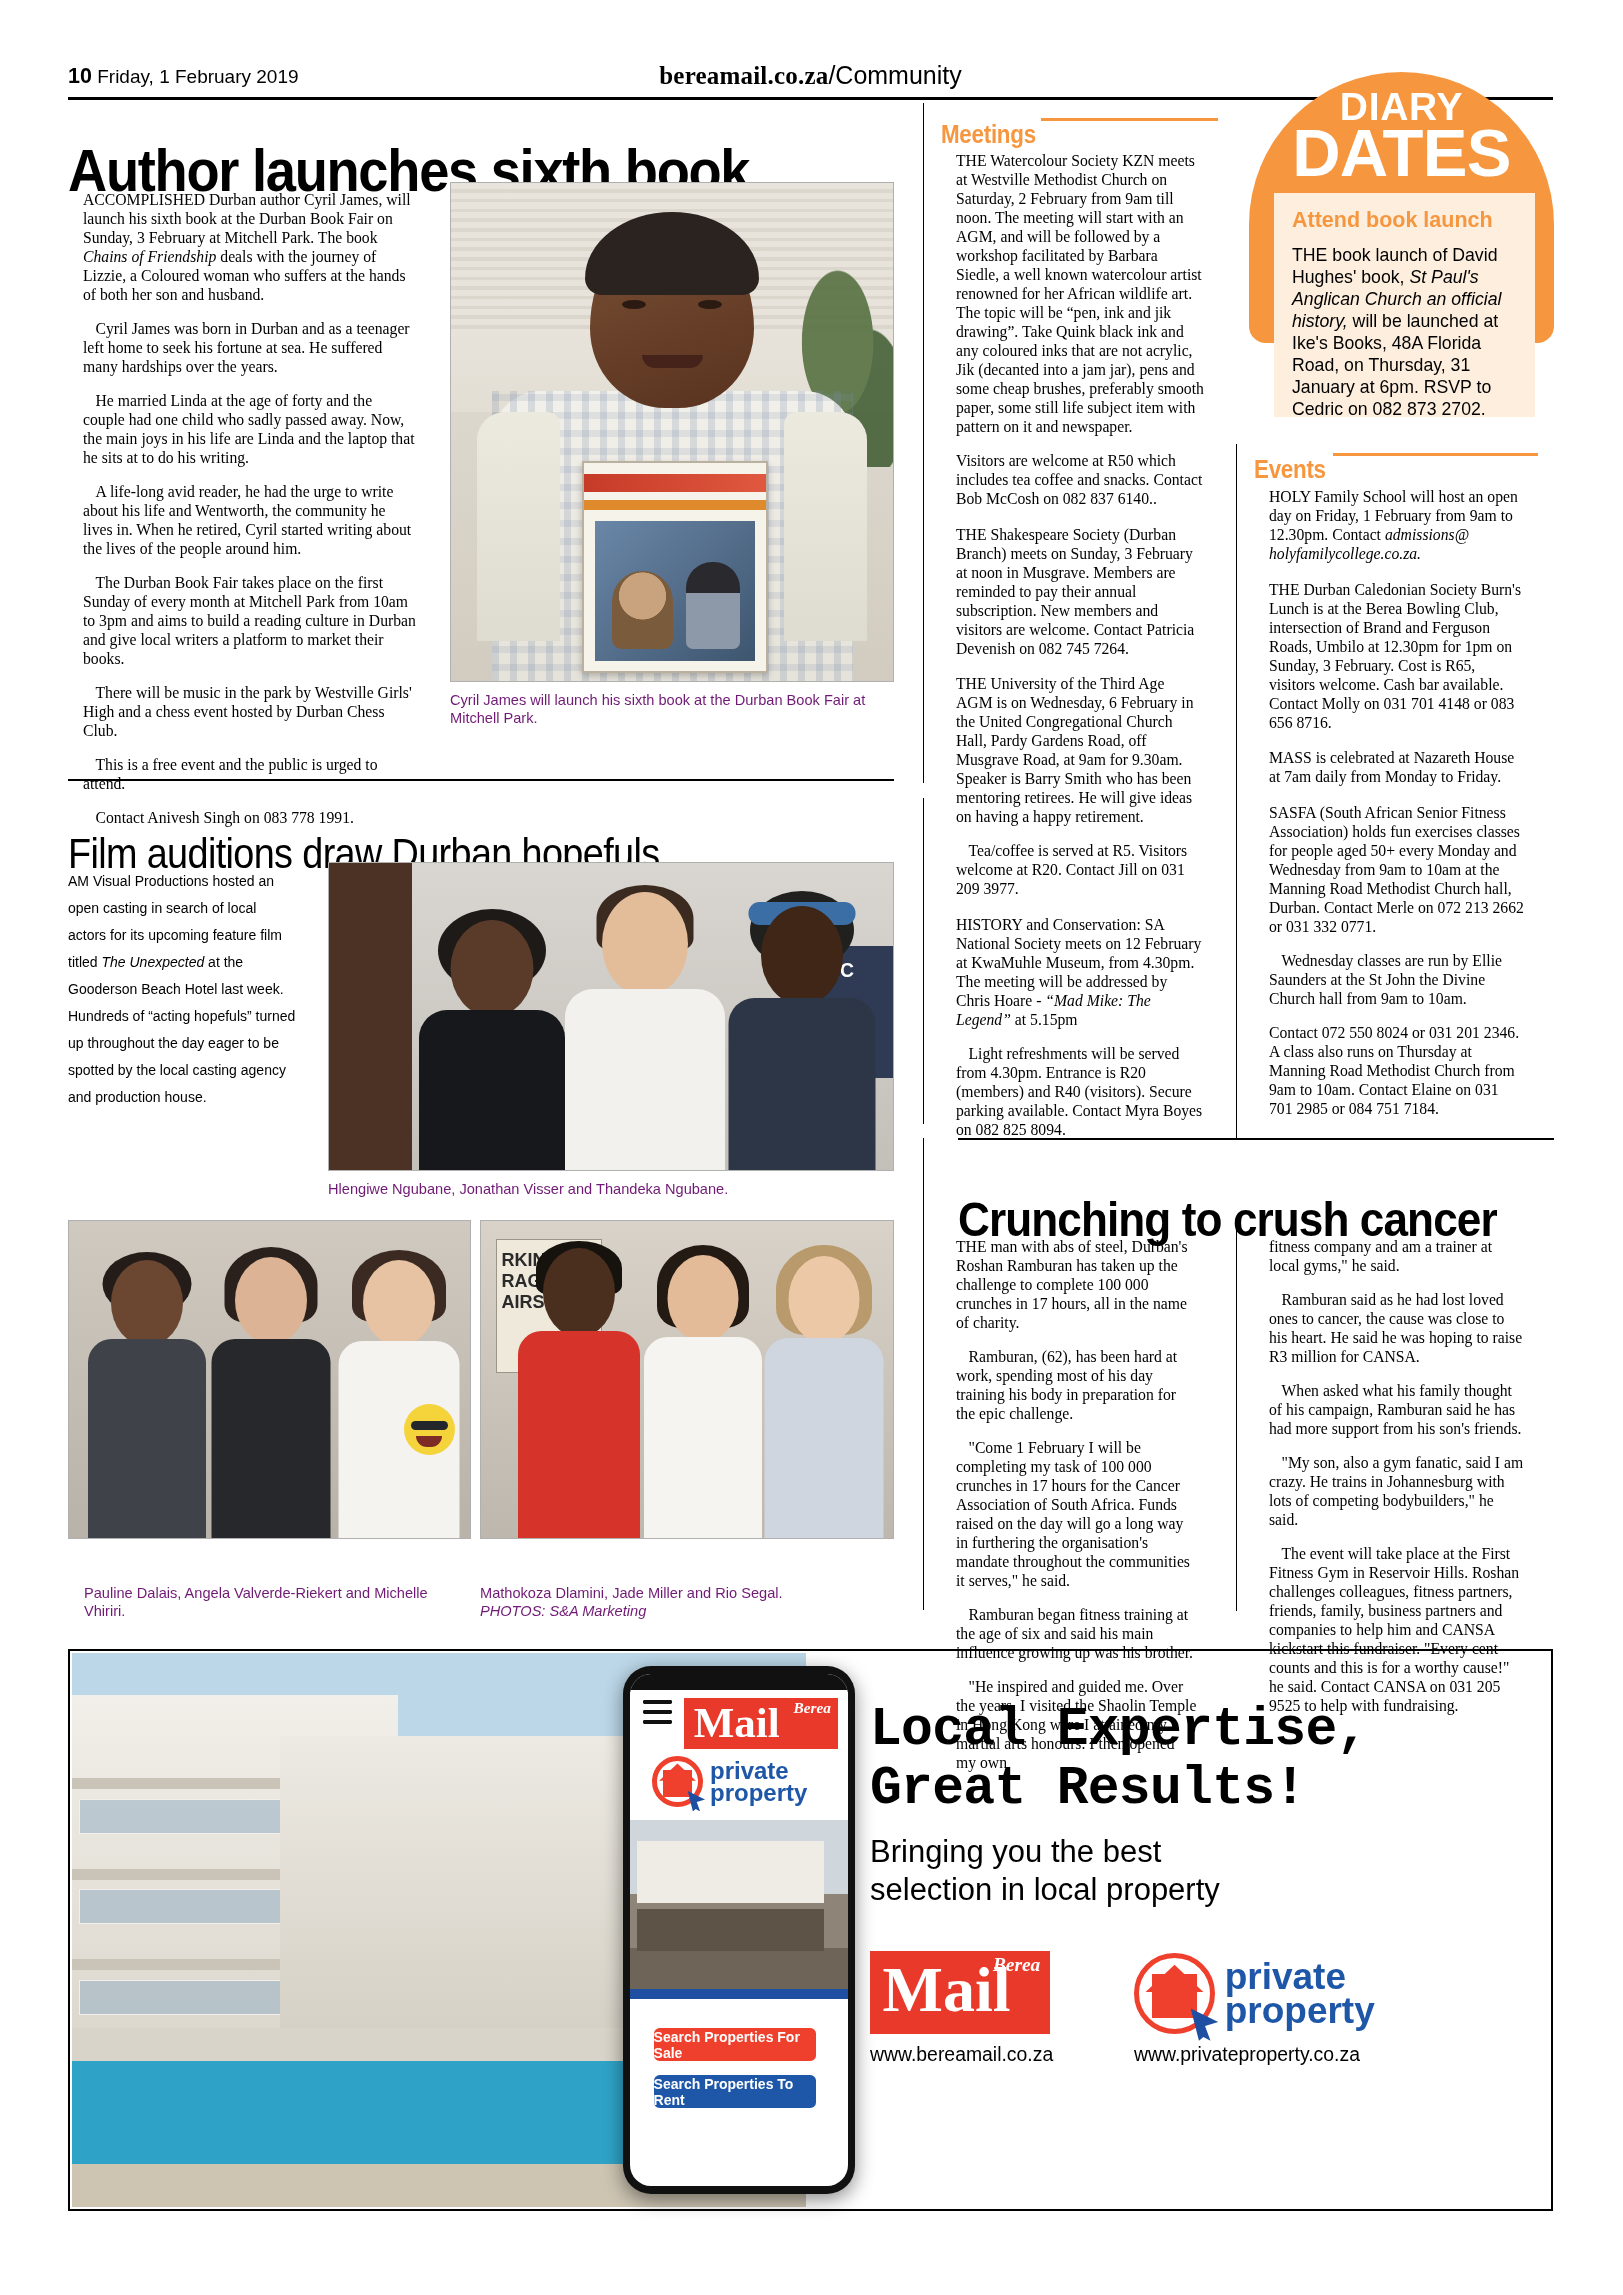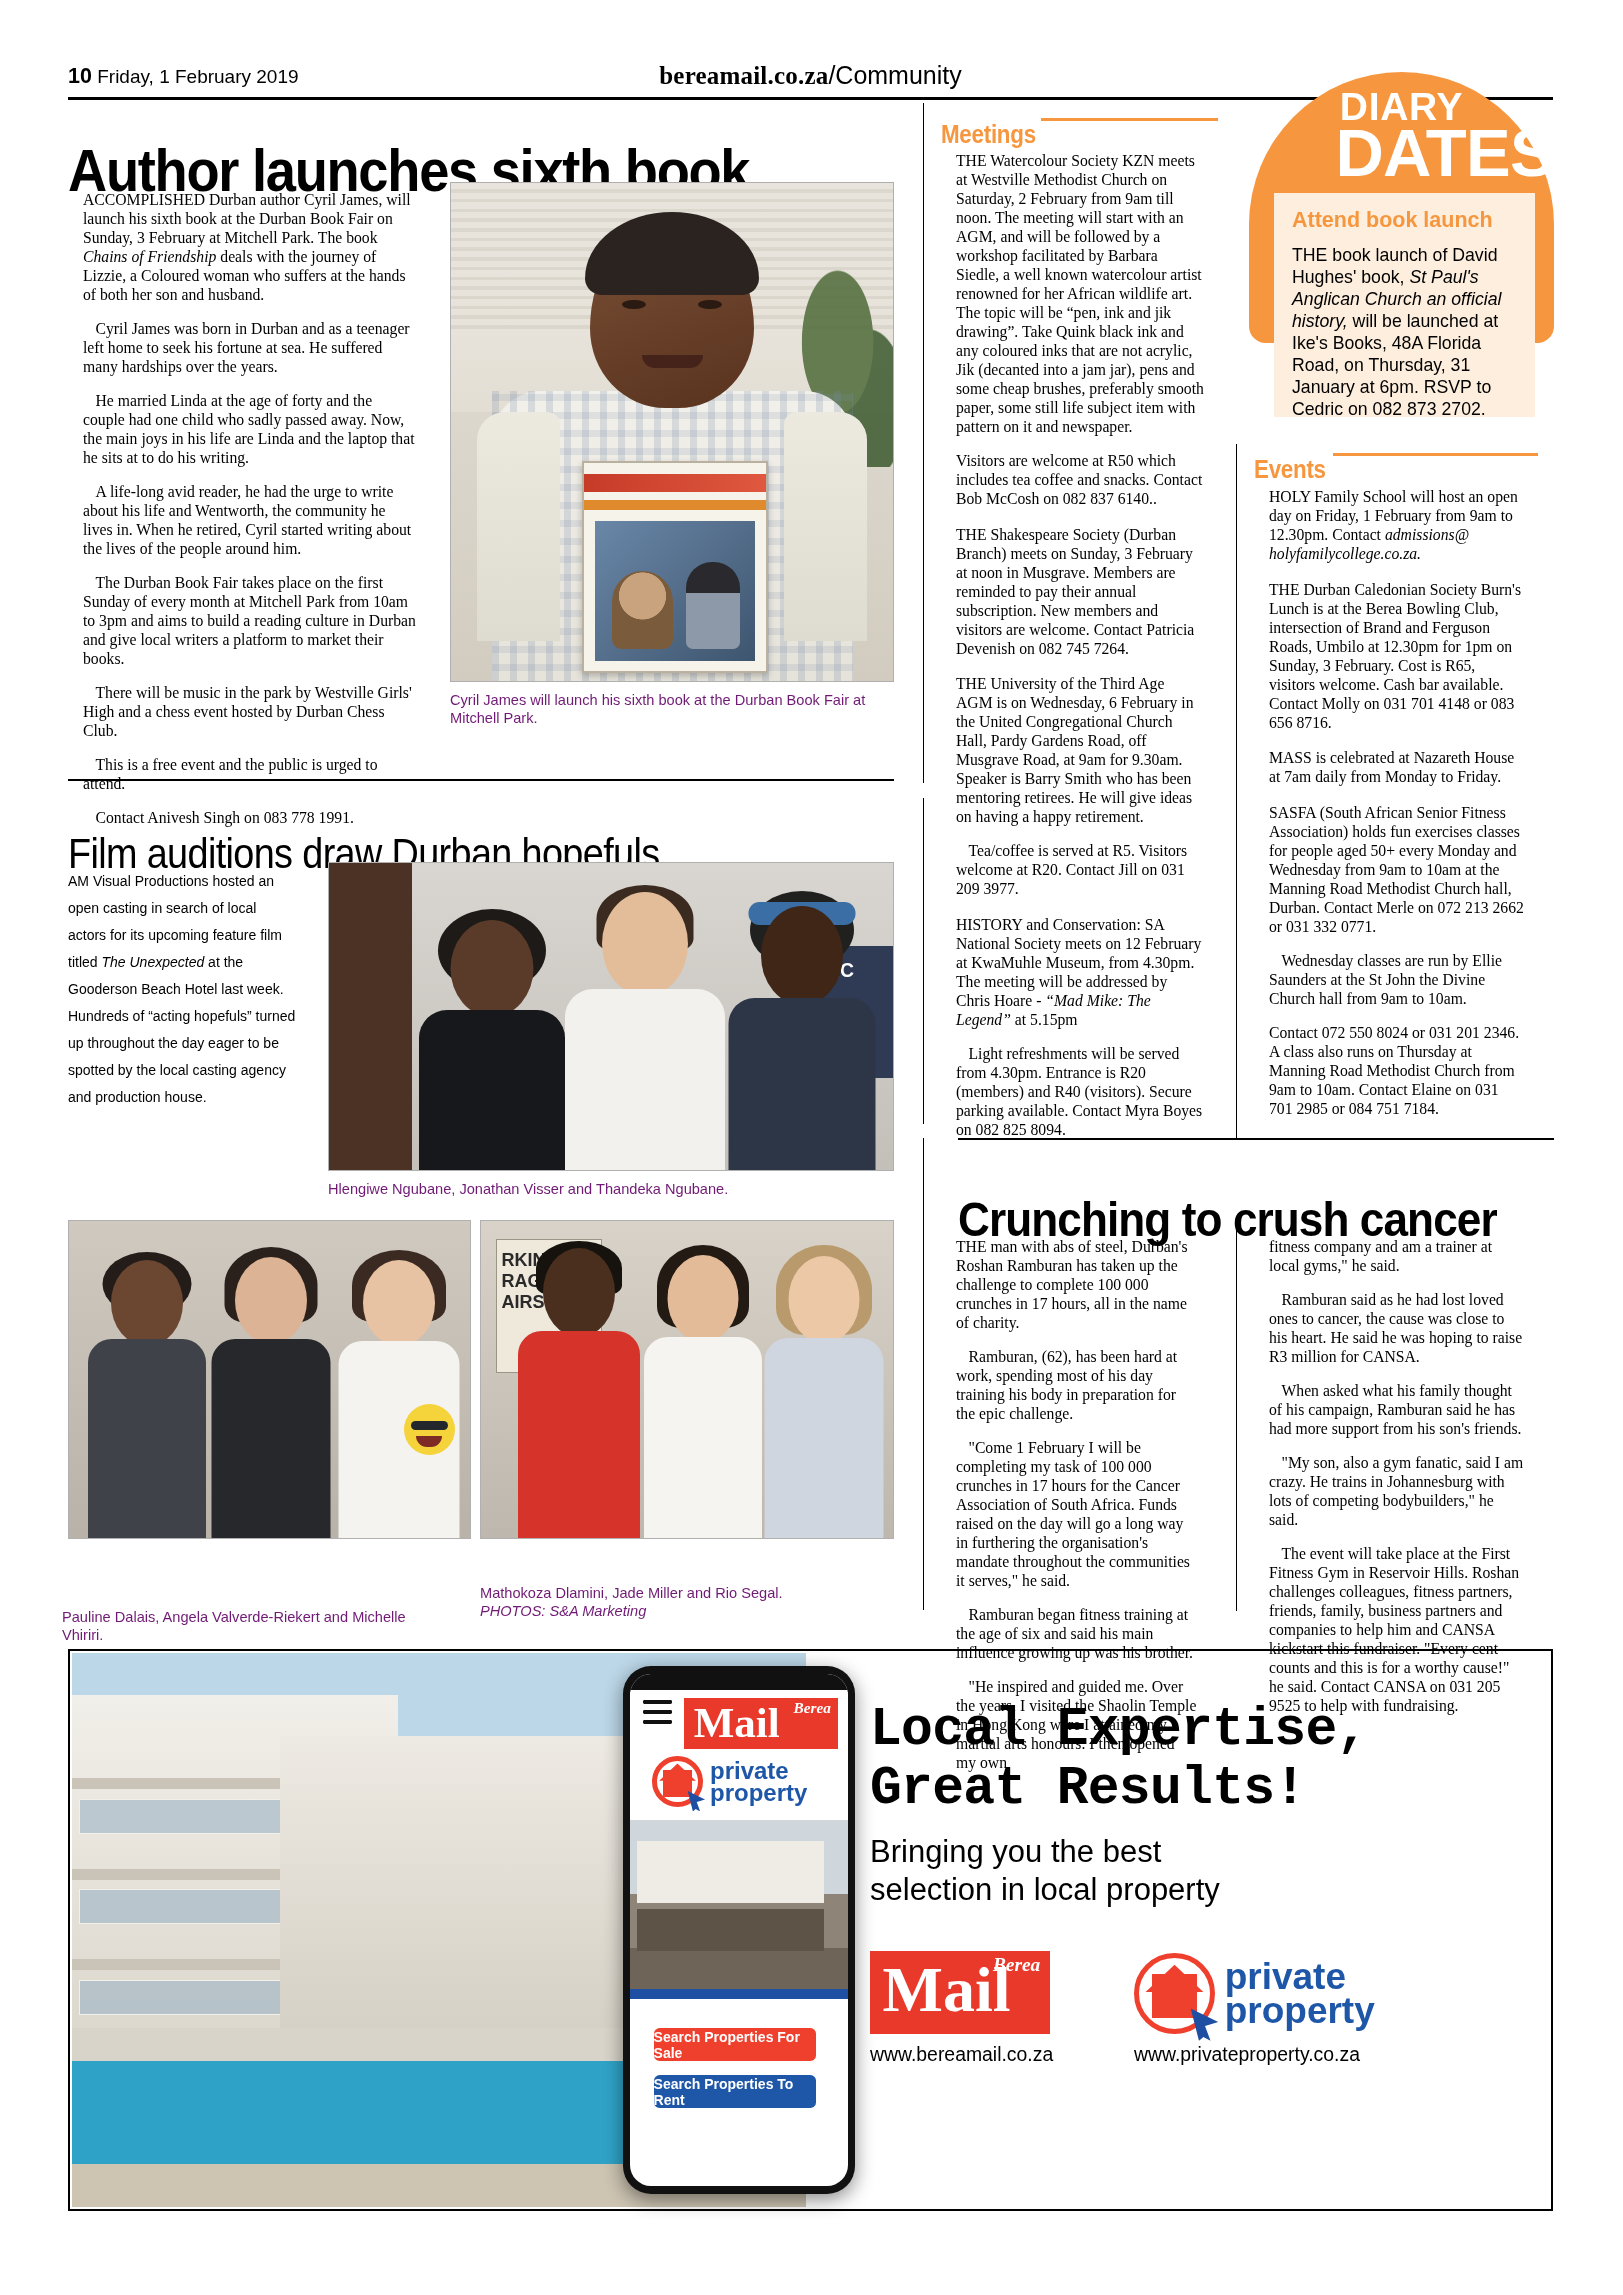--- a/index.html
+++ b/index.html
@@ -134,21 +134,21 @@
   .p3 .b .hd{width:72px;height:87px;background:#dcb394;}
   .p3 .b .hair{position:absolute;left:50%;top:-9.7px;transform:translateX(-50%);width:93px;height:76px;background:#2b211c;border-radius:50% 50% 24% 24%;}
   .p3 .b .bd{position:absolute;left:50%;transform:translateX(-50%);top:82px;width:119px;height:200px;background:#26282c;border-radius:23.6px 23.6px 0 0;}
   .p3 .c{left:264px;width:132px;height:278px;}
   .p3 .c .hd{width:72px;height:86px;background:#e7c2a3;}
   .p3 .c .hair{position:absolute;left:50%;top:-9.7px;transform:translateX(-50%);width:94px;height:72px;background:#3b2a22;border-radius:50% 50% 22% 22%;}
   .p3 .c .bd{position:absolute;left:50%;transform:translateX(-50%);top:81px;width:121px;height:199px;background:#f4f3f0;border-radius:23.6px 23.6px 0 0;}
   .p3 .emoji{position:absolute;right:15.3px;bottom:83px;width:51px;height:51px;background:#f5d33a;border-radius:50%;}
   .p3 .emoji::before{content:"";position:absolute;left:7px;top:16.7px;width:37px;height:9.7px;background:#23262b;border-radius:4.9px;}
   .p3 .emoji::after{content:"";position:absolute;left:12.5px;top:32px;width:26px;height:11px;background:#7d2b24;border-radius:0 0 14px 14px;}
-  .cap3{left:62px;top:1584px;width:389px;margin-top:24px;}
+  .cap3{left:84px;top:1584px;width:389px;}
 
   .p4{left:480px;top:1220px;width:414px;height:319px;}
   .p4 .bgw{position:absolute;inset:0;background:linear-gradient(180deg,#d8d2c8,#bdb7ad);}
   .p4 .sign{position:absolute;left:15.3px;top:18px;width:104px;height:132px;background:#efe9dc;border:1.4px solid #9b9588;}
   .p4 .sign b{display:block;font-family:"Liberation Sans",sans-serif;font-weight:bold;
       font-size:18px;line-height:21px;color:#2a2a2a;padding:9.7px 4.2px;}
   .p4 .pr{position:absolute;bottom:0;}
   .p4 .hd{position:absolute;left:50%;transform:translateX(-50%);top:0;border-radius:50%;}
   .p4 .a{left:32px;width:132px;height:290px;}
   .p4 .a .hd{width:72px;height:89px;background:#4b2f1e;}
@@ -171,21 +171,21 @@
 
   .col-b{position:absolute;left:941px;top:136px;width:278px;}
   .col-c{position:absolute;left:1254px;top:472px;width:285px;}
 
   
   .dd-blob{position:absolute;left:1249px;top:72px;width:305px;height:271px;
     background:#f6973f;border-radius:153px 153px 16.7px 16.7px;}
   .dd-title1{position:absolute;left:1249px;top:85px;width:305px;text-align:center;
     font-family:"Liberation Sans",sans-serif;font-weight:bold;color:#fff;font-size:39px;
     letter-spacing:0.7px;}
-  .dd-title2{position:absolute;left:1249px;top:119px;width:305px;text-align:right;
+  .dd-title2{position:absolute;left:1249px;top:119px;width:305px;text-align:center;
     font-family:"Liberation Sans",sans-serif;font-weight:bold;color:#fff;font-size:67px;
     letter-spacing:-0.7px;line-height:1;}
   .dd-card{position:absolute;left:1274px;top:193px;width:261px;height:224px;background:#fdeedd;}
   .dd-sub{position:absolute;left:1292px;top:208px;width:229px;
     font-family:"Liberation Sans",sans-serif;font-weight:bold;color:#f6973f;font-size:21.5px;}
   .dd-body{position:absolute;left:1292px;top:244px;width:229px;
     font-family:"Liberation Sans",sans-serif;font-size:17.7px;line-height:22px;}
   .dd-body .it{font-style:italic;}
 
   

